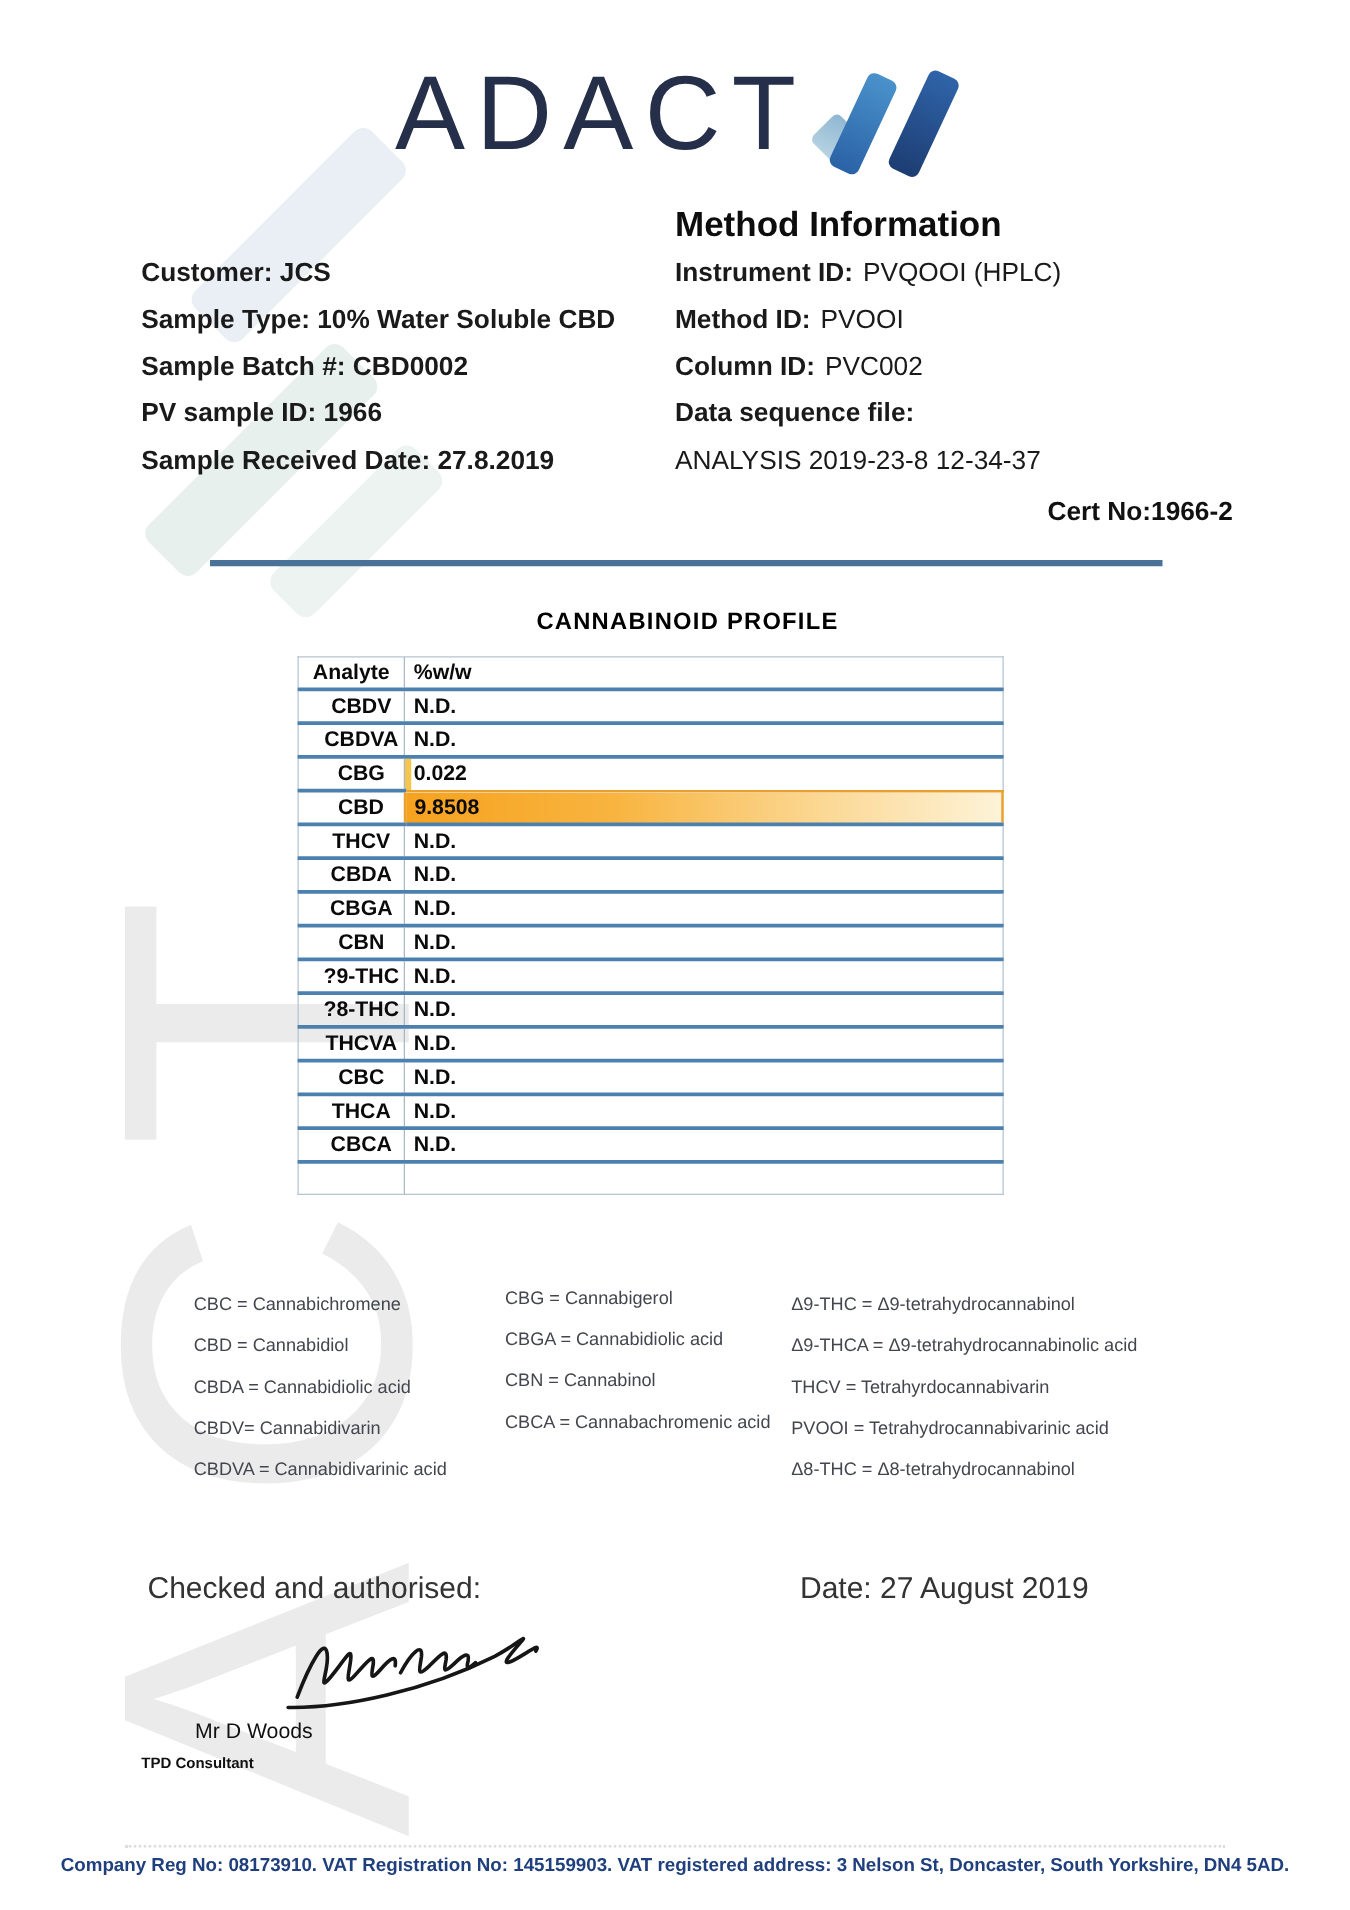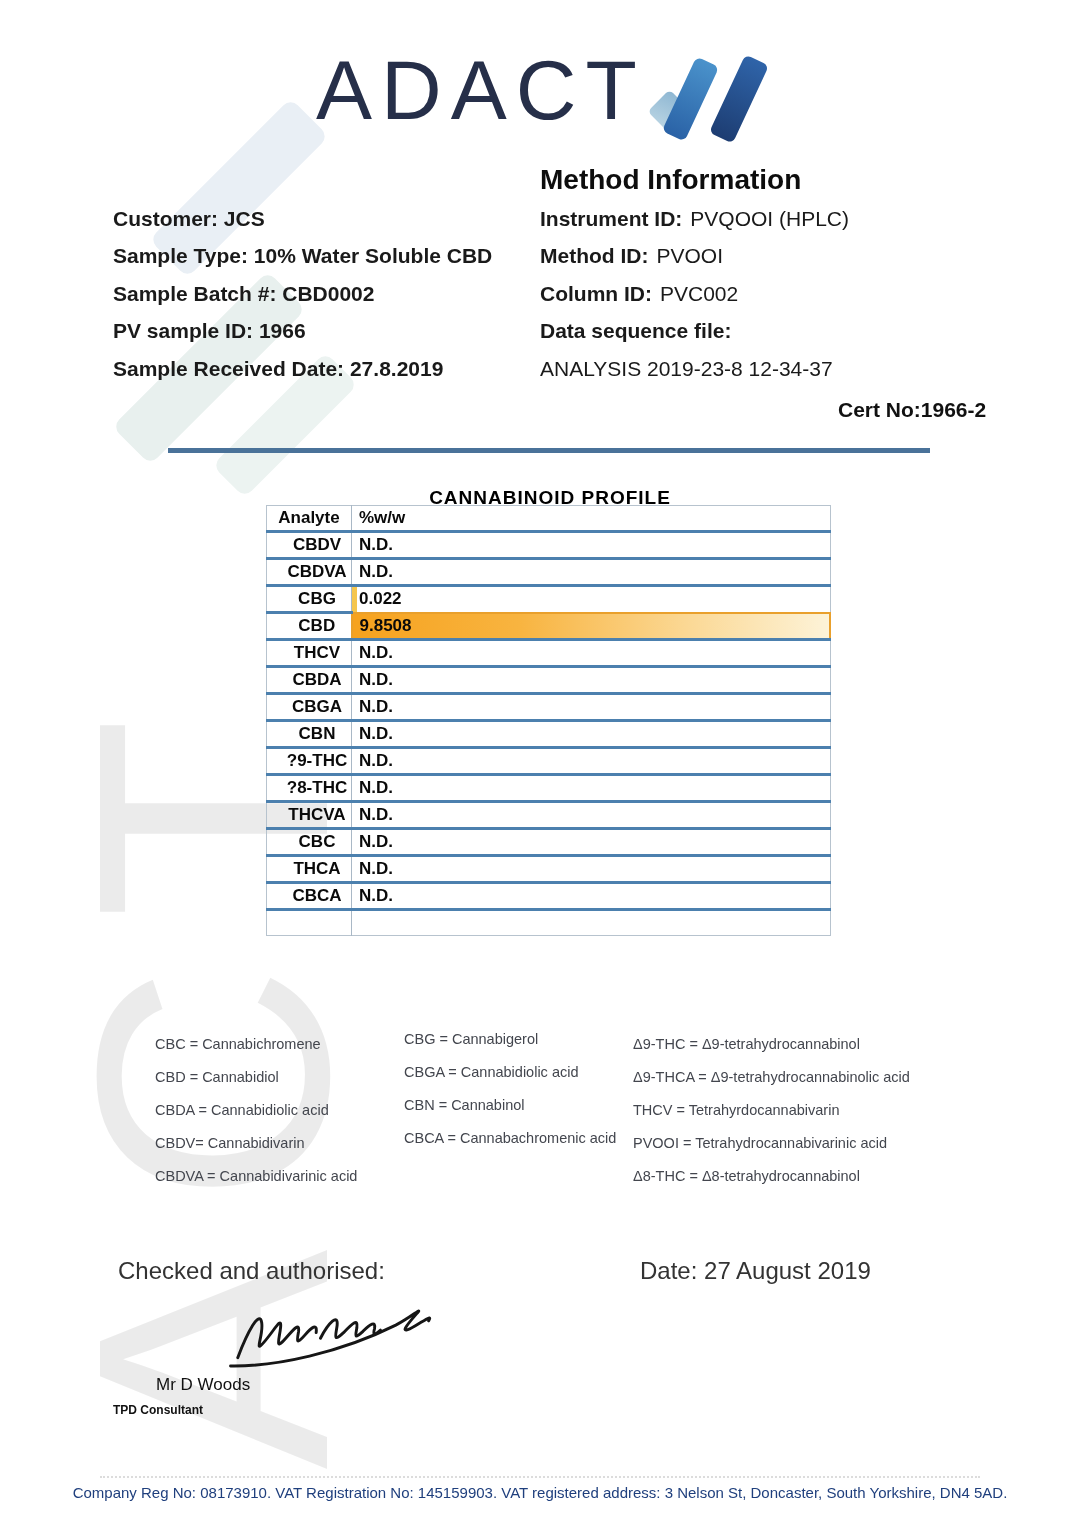--- a/index.html
+++ b/index.html
@@ -62,24 +62,23 @@
 
   .rule-blue { position:absolute; left:168px; top:448px; width:762px; height:5px; background:var(--rule-blue,#4a7299); }
 
   .profile-title {
     position:absolute; left:270px; top:487px; width:560px; text-align:center;
     font-size:19px; font-weight:bold; letter-spacing:1px; color:#000;
   }
 
   
   .profile-table {
-    position:absolute; left:238px; top:505px; width:565px;
+    position:absolute; left:238px; top:525px; width:565px;
     border-collapse:collapse; table-layout:fixed;
     border:1px solid #b7c3ce;
-    margin-left:28px;
   }
   .profile-table th, .profile-table td {
     height:24px; padding:0; font-size:17px; color:#0a0a0a;
     overflow:hidden; white-space:nowrap;
   }
   .profile-table td { border-top:3px solid var(--table-blue,#4c80ae);padding-left:16px; }
   .profile-table th { border-top:none; }
   .profile-table .col-analyte { width:84px; text-align:center; font-weight:bold;
     border-right:1px solid #a9b8c6; }
   .profile-table .col-value { text-align:left; padding-left:7px; font-weight:bold; }
@@ -101,21 +100,21 @@
   .auth-date  { position:absolute; left:640px; top:1257px; font-size:24px; color:#333; }
   .signature  { position:absolute; left:222px; top:1292px; width:235px; height:78px; transform:rotate(-4deg); }
   .signature path { stroke:#161616; stroke-width:3; fill:none; stroke-linecap:round; }
   .signatory-name { position:absolute; left:113px; top:1375px; font-size:17px; font-weight:normal; color:#111;margin-left:43px; }
   .signatory-role { position:absolute; left:113px; top:1403px; font-size:12px; font-weight:bold; color:#111; }
 
   
   .footer-rule { position:absolute; left:100px; top:1476px; width:880px; border-top:2px dotted #dcdcdc; }
   .footer-text {
     position:absolute; left:0; top:1484px; width:100%; text-align:center;
-    font-size:15px; font-weight:normal; color:var(--footer-navy,#1f3f7d);
+    font-size:15px; font-weight:bold; color:var(--footer-navy,#1f3f7d);
   }
 </style>
 </head>
 <body style="--brand-navy: #262f49; --rule-blue: #4a7299; --table-blue: #4c80ae; --highlight-orange: #f6a21e; --highlight-border: #e9a02c; --accent-yellow: #f5c64d; --footer-navy: #1f3f7d; --logo-light-blue: #8db6d2; --logo-mid-blue: #2a62a6; --logo-dark-blue: #1d3d72;">
 
 <div class="page">
 
   <div class="wm-text">ADACT</div>
   <div class="wm-bar b1"></div>
   <div class="wm-bar b2"></div>

